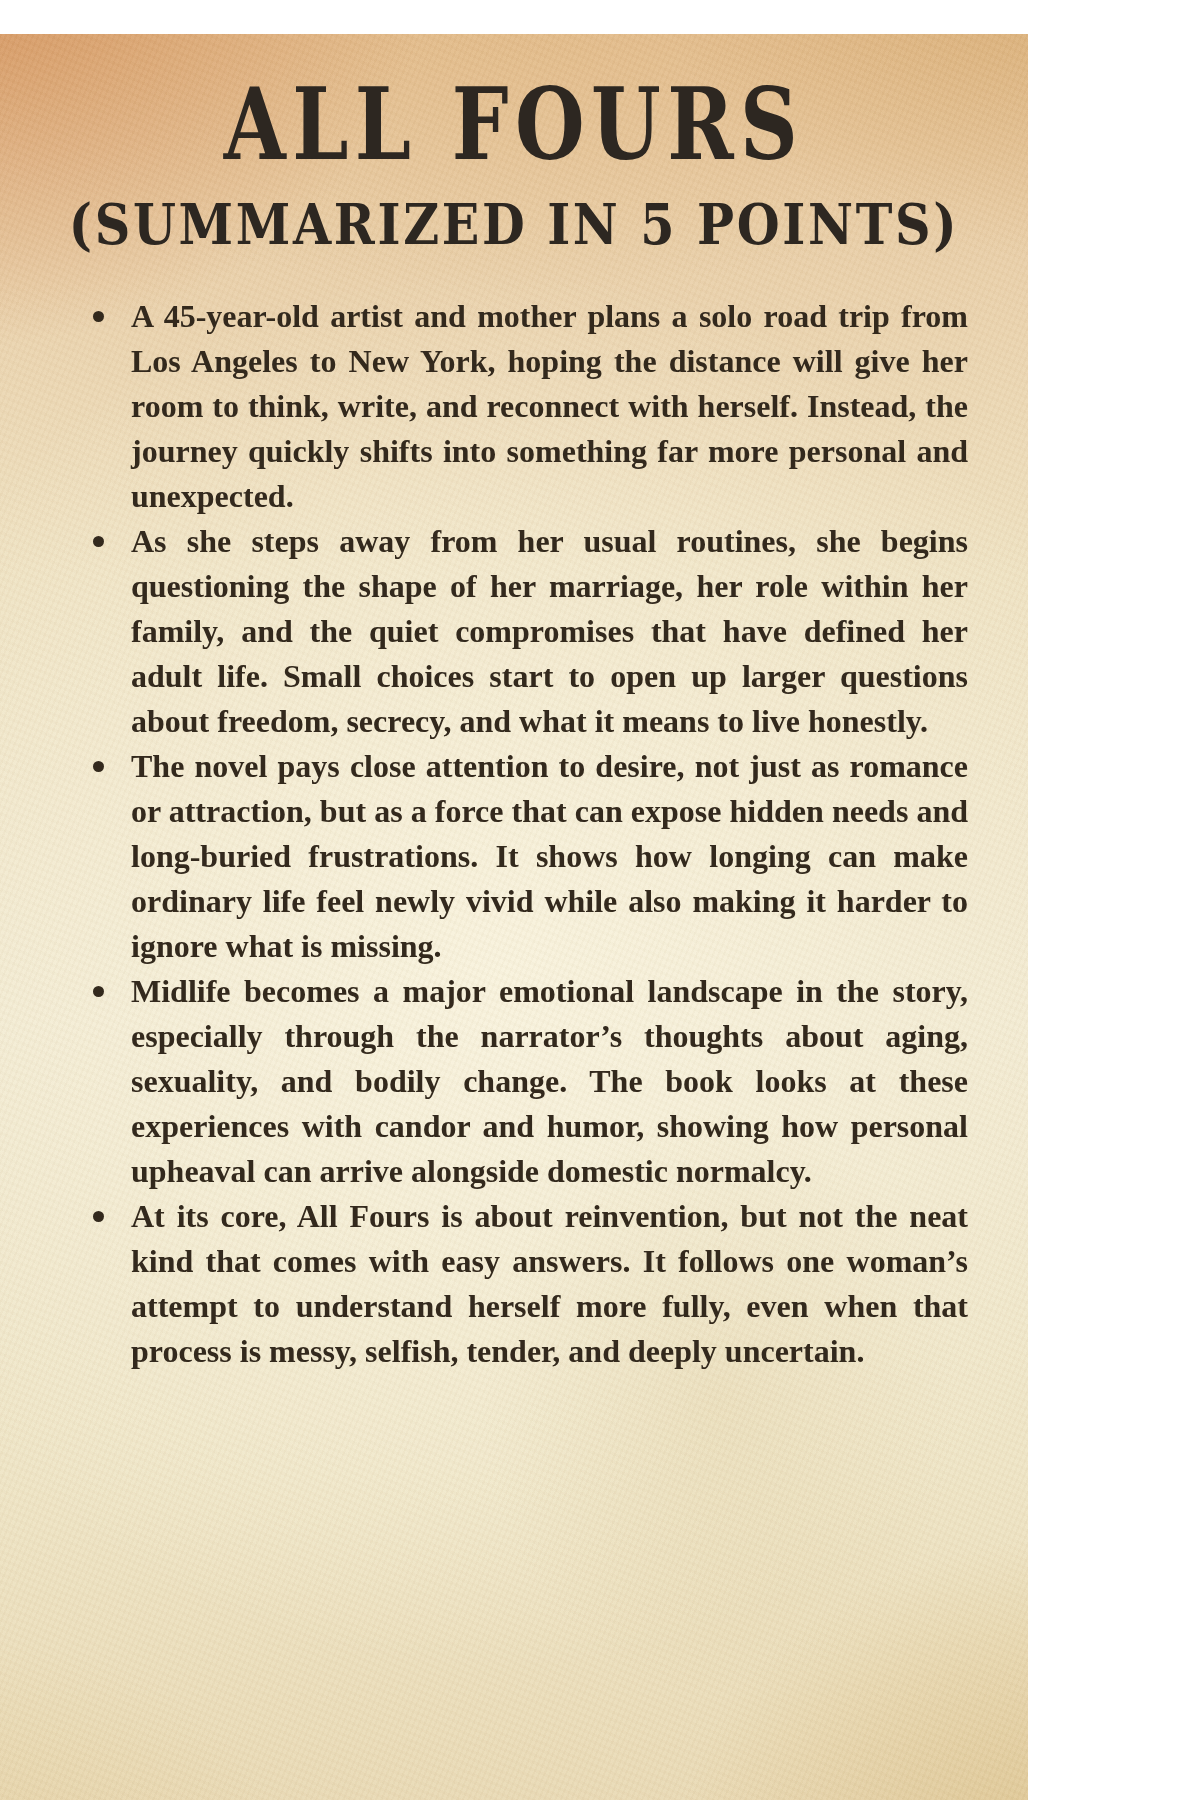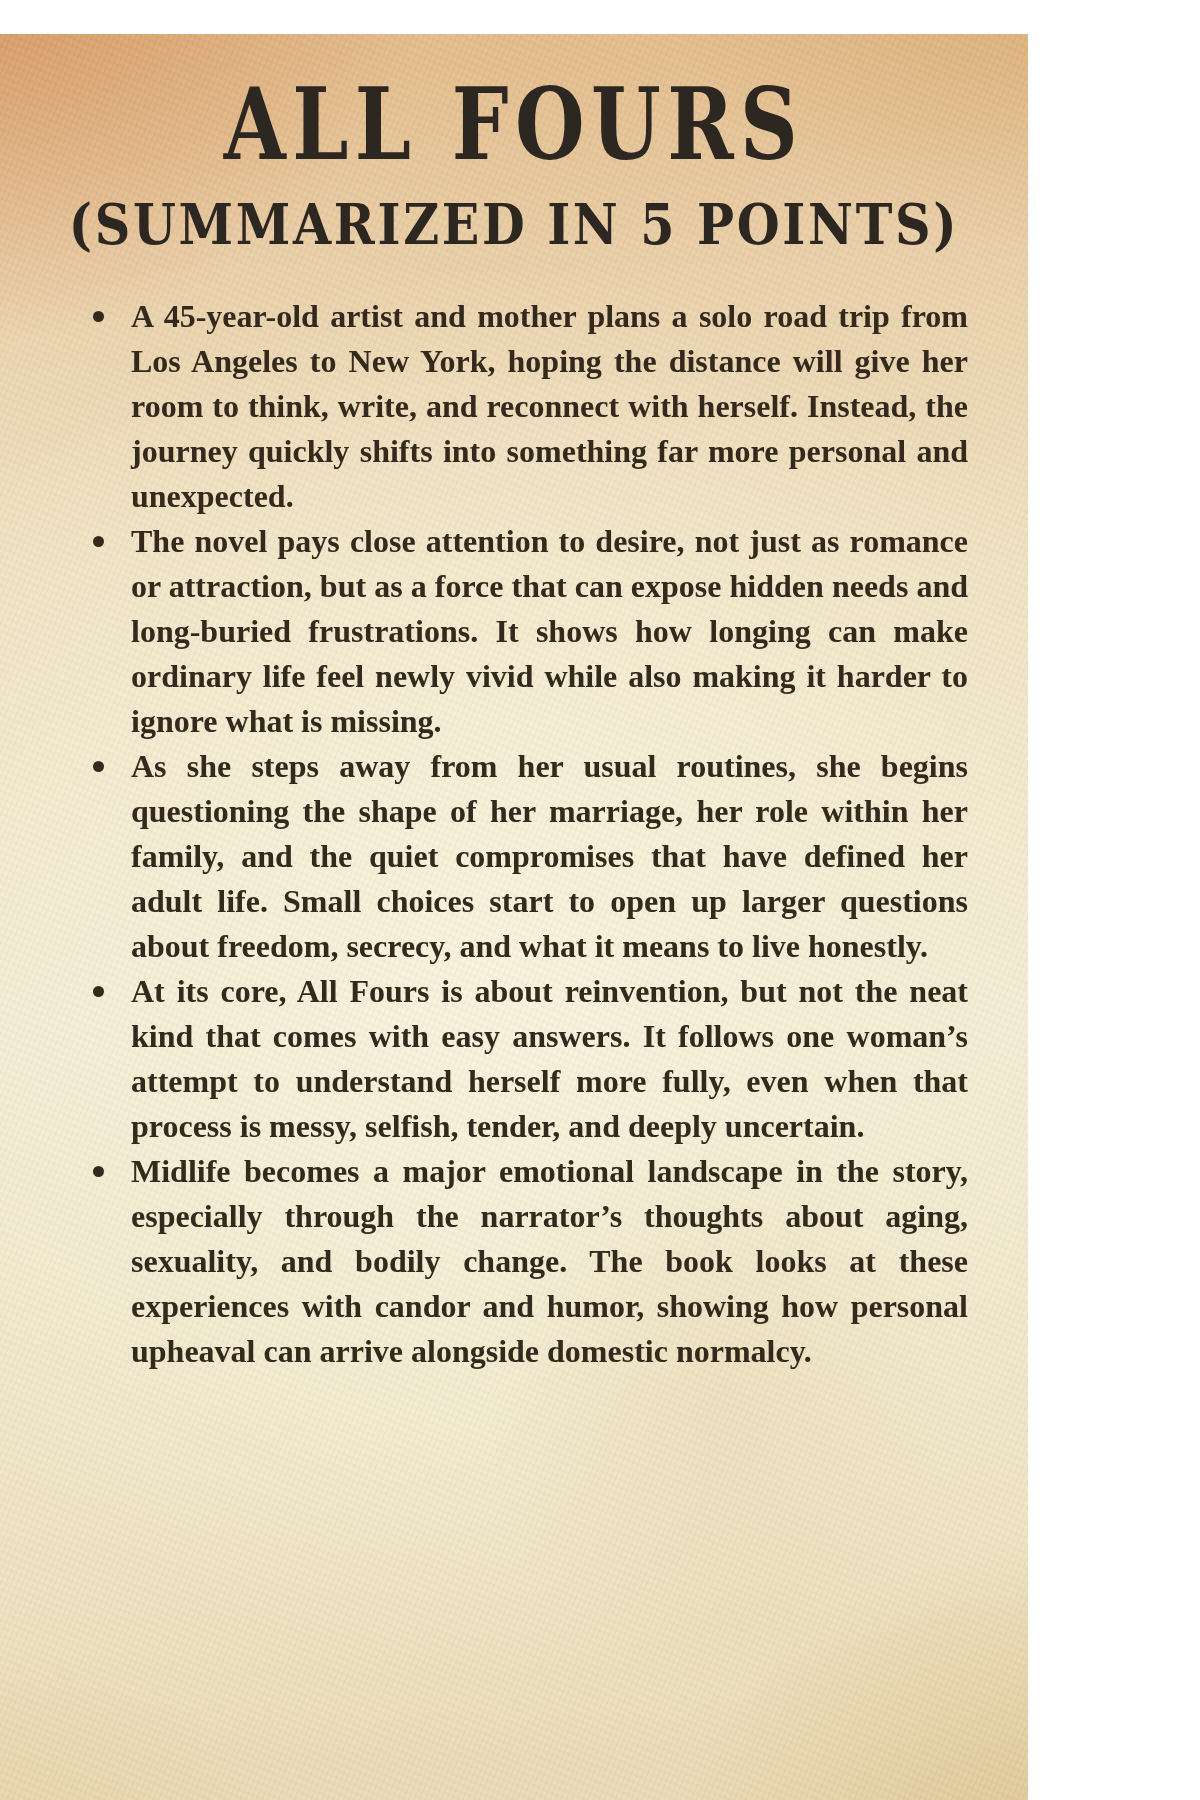--- a/index.html
+++ b/index.html
@@ -106,30 +106,30 @@
     <h2 class="subtitle">(SUMMARIZED IN 5 POINTS)</h2>
   </div>
 
   <ul class="summary-list">
     <li>
       <span class="dot"></span>
       <span>A 45-year-old artist and mother plans a solo road trip from Los Angeles to New York, hoping the distance will give her room to think, write, and reconnect with herself. Instead, the journey quickly shifts into something far more personal and unexpected.</span>
     </li>
     <li>
       <span class="dot"></span>
+      <span>As she steps away from her usual routines, she begins questioning the shape of her marriage, her role within her family, and the quiet compromises that have defined her adult life. Small choices start to open up larger questions about freedom, secrecy, and what it means to live honestly.</span>
+    </li>
+    <li>
+      <span class="dot"></span>
       <span>The novel pays close attention to desire, not just as romance or attraction, but as a force that can expose hidden needs and long-buried frustrations. It shows how longing can make ordinary life feel newly vivid while also making it harder to ignore what is missing.</span>
     </li>
     <li>
       <span class="dot"></span>
-      <span>As she steps away from her usual routines, she begins questioning the shape of her marriage, her role within her family, and the quiet compromises that have defined her adult life. Small choices start to open up larger questions about freedom, secrecy, and what it means to live honestly.</span>
+      <span>Midlife becomes a major emotional landscape in the story, especially through the narrator’s thoughts about aging, sexuality, and bodily change. The book looks at these experiences with candor and humor, showing how personal upheaval can arrive alongside domestic normalcy.</span>
     </li>
     <li>
       <span class="dot"></span>
       <span>At its core, All Fours is about reinvention, but not the neat kind that comes with easy answers. It follows one woman’s attempt to understand herself more fully, even when that process is messy, selfish, tender, and deeply uncertain.</span>
-    </li>
-    <li>
-      <span class="dot"></span>
-      <span>Midlife becomes a major emotional landscape in the story, especially through the narrator’s thoughts about aging, sexuality, and bodily change. The book looks at these experiences with candor and humor, showing how personal upheaval can arrive alongside domestic normalcy.</span>
     </li>
   </ul>
 
 
 </div>
 
 </body></html>

